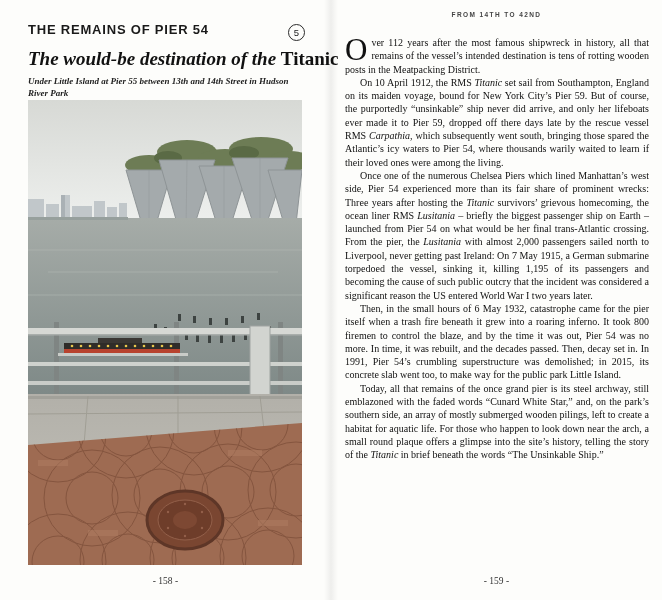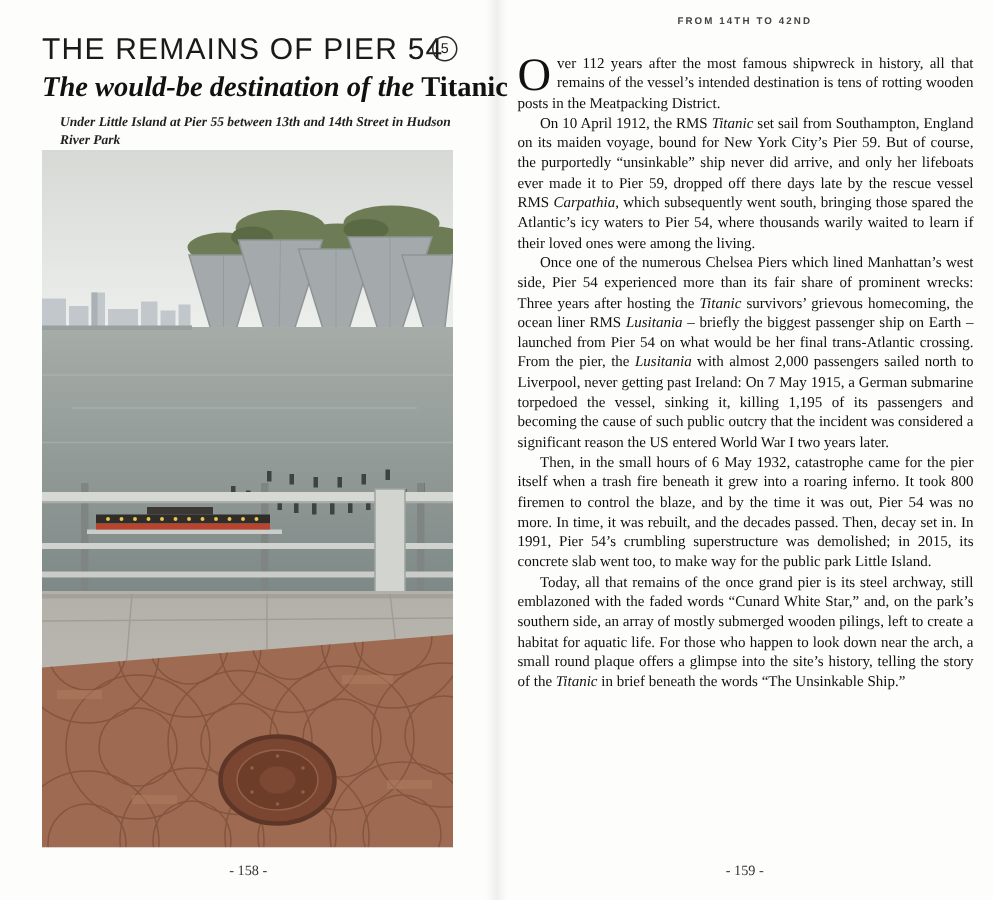--- a/index.html
+++ b/index.html
@@ -7,28 +7,28 @@
   body{background:#ffffff;font-family:"Liberation Serif",serif;color:#111}
   .spread{position:relative;width:662px;height:600px;background:#fdfdfb;overflow:hidden}
   .gutter{position:absolute;left:324px;top:0;width:14px;height:600px;
     background:linear-gradient(90deg,rgba(0,0,0,0) 0%,rgba(0,0,0,.06) 50%,rgba(0,0,0,0) 100%)}
   .page{position:absolute;top:0;height:600px}
   .page.left{left:0;width:331px}
   .page.right{left:331px;width:331px}
 
   
   .title{position:absolute;left:28px;top:22px;font-family:"Liberation Sans",sans-serif;
-    font-weight:normal;font-size:20px;letter-spacing:.8px;color:#1a1a1a;white-space:nowrap}
+    font-weight:bold;font-size:13px;letter-spacing:.8px;color:#1a1a1a;white-space:nowrap}
   .badge{position:absolute;left:288px;top:24px;width:17px;height:17px;border:1.5px solid #2a2a2a;
     border-radius:50%;text-align:center;line-height:15px;font-size:9.5px;
     font-family:"Liberation Sans",sans-serif;color:#222}
   .subtitle{position:absolute;left:28px;top:48px;font-size:19px;font-style:italic;
     font-weight:bold;color:#111;white-space:nowrap}
   .subtitle .ship{font-style:normal}
-  .caption{position:absolute;left:40px;top:75px;width:278px;font-size:9px;font-weight:bold;
+  .caption{position:absolute;left:28px;top:75px;width:278px;font-size:9px;font-weight:bold;
     font-style:italic;line-height:1.35;color:#222}
   .photo{position:absolute;left:28px;top:100px;width:274px;height:465px;overflow:hidden;background:#cfd2ce}
   .photo svg{display:block;width:100%;height:100%}
   .pagenum{position:absolute;bottom:14px;left:0;width:100%;text-align:center;font-size:9.5px;color:#333}
 
   
   .running-header{position:absolute;top:11px;left:0;width:100%;text-align:center;
     font-family:"Liberation Sans",sans-serif;font-size:6.5px;font-weight:bold;
     letter-spacing:1.4px;color:#444}
   .body-text{position:absolute;left:14px;top:36px;width:304px;font-size:10px;

